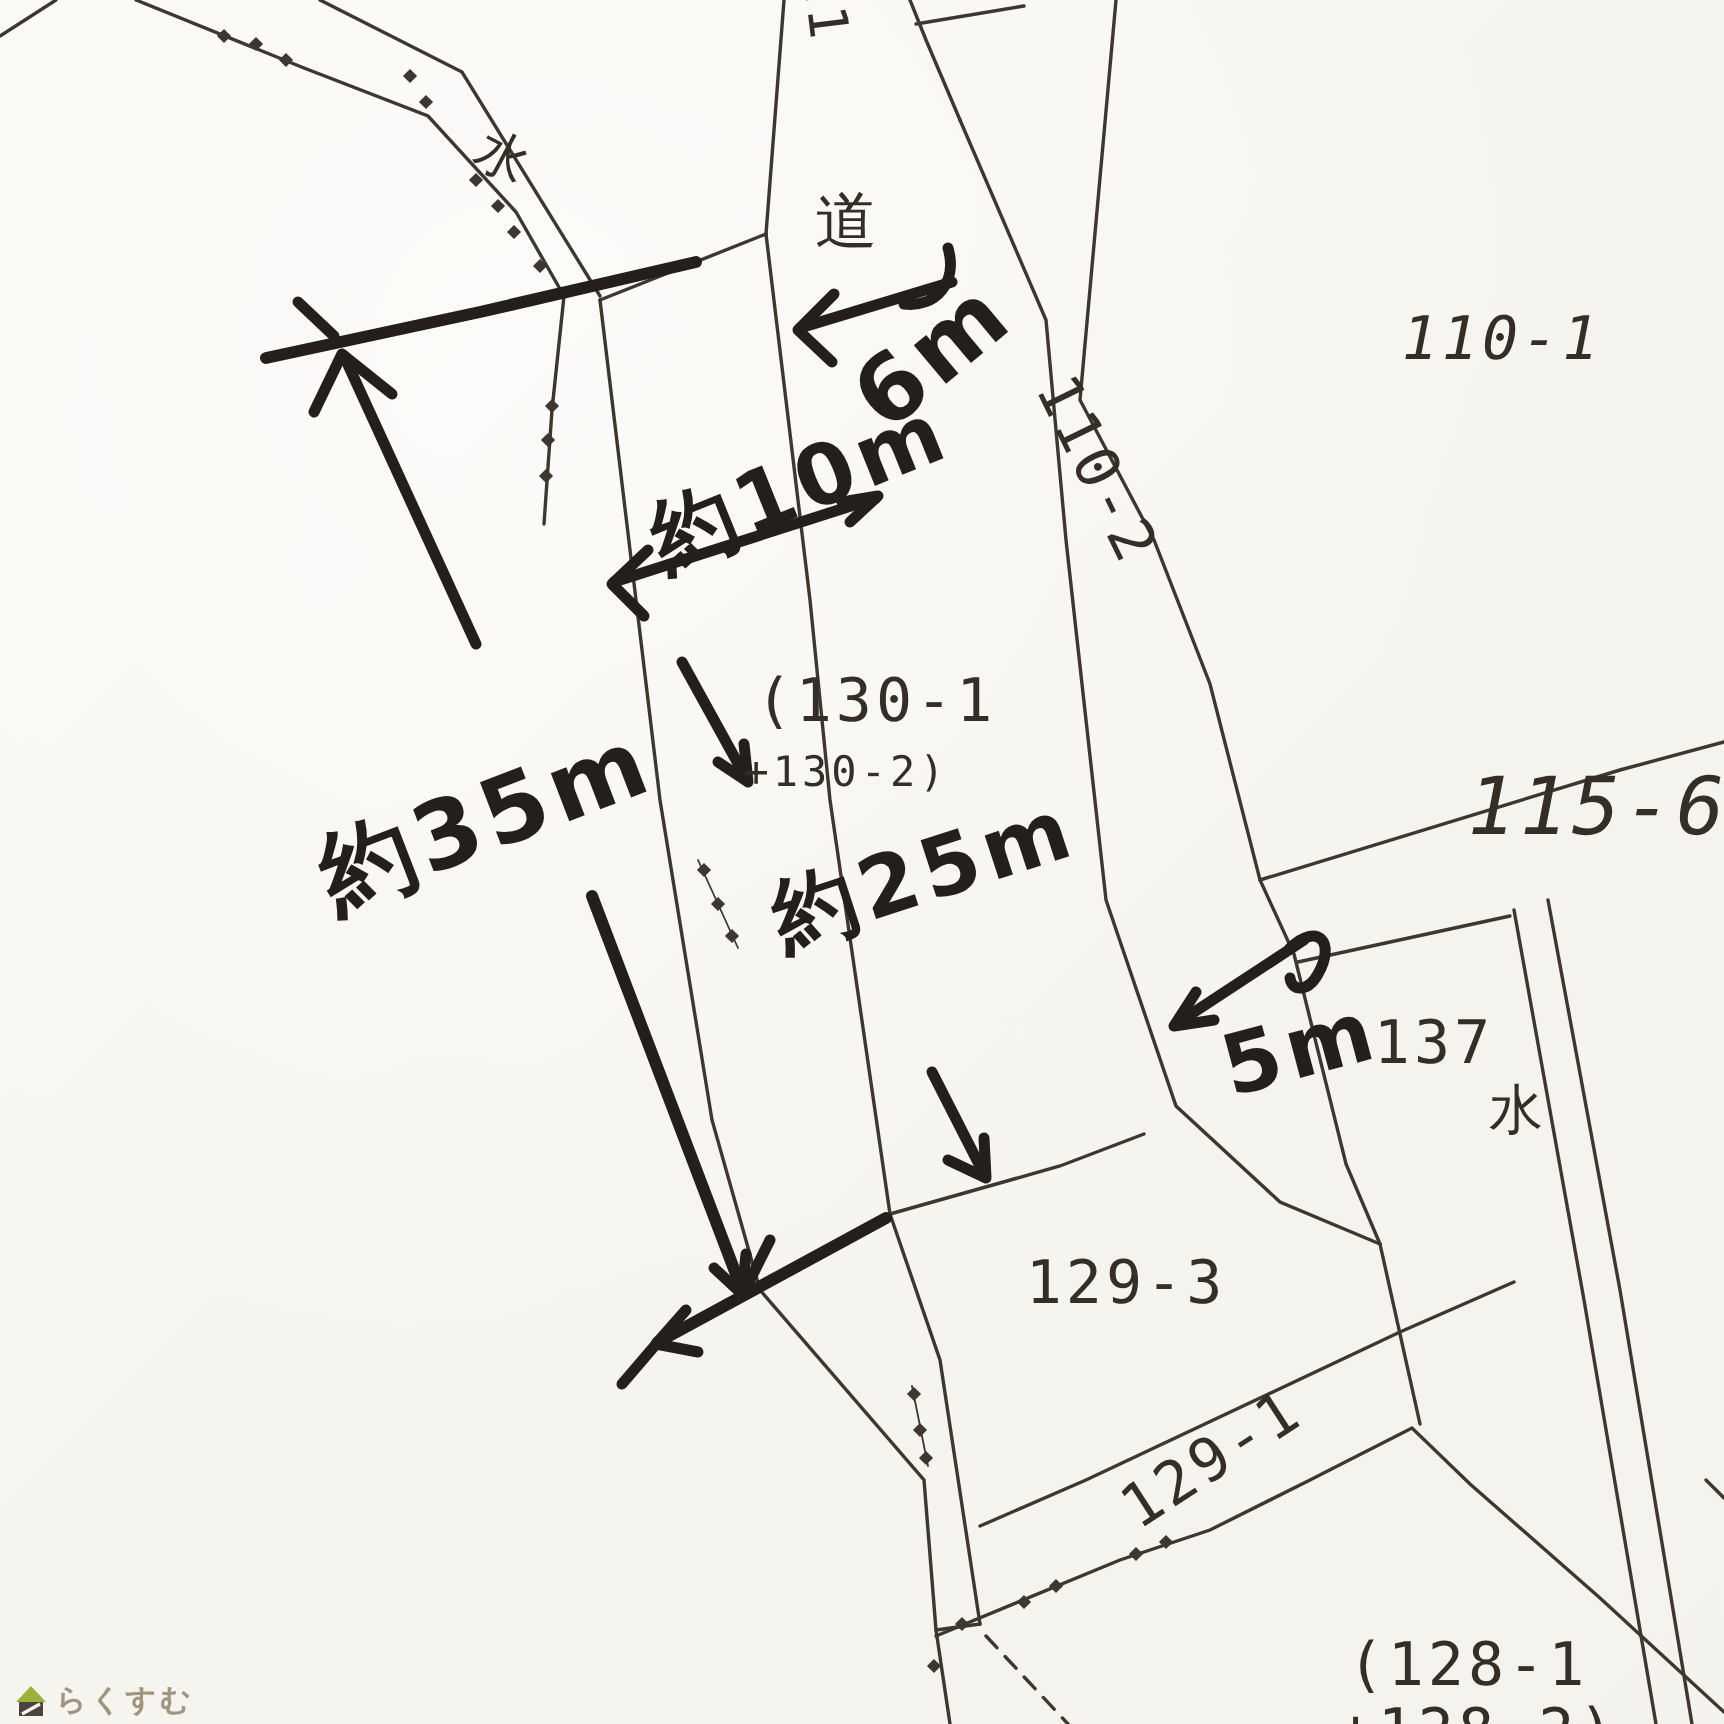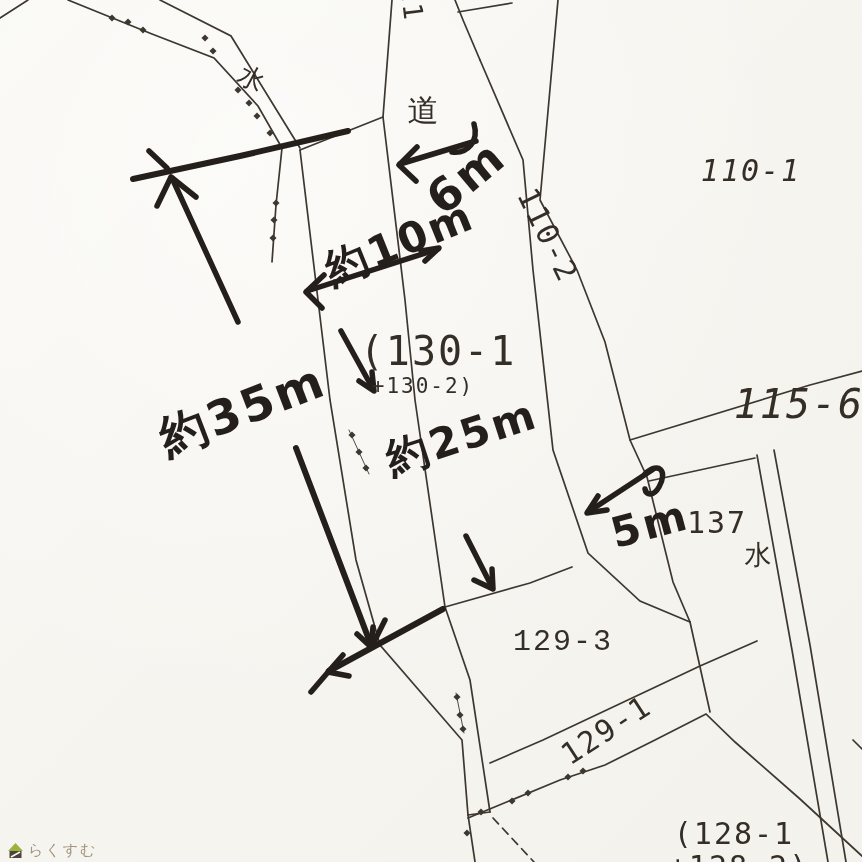--- a/index.html
+++ b/index.html
@@ -14,21 +14,21 @@
   .lbl{position:absolute;white-space:pre;transform-origin:center center;}
   .printed{
     color:#312b25;font-family:"DejaVu Sans Mono","DejaVu Sans",monospace;
     font-weight:500;letter-spacing:2px;
   }
   .hand{
     color:#241f1b;font-family:"DejaVu Sans","Liberation Sans",sans-serif;
     font-weight:700;letter-spacing:3px;
   }
   #logo{position:absolute;left:7px;top:841px;display:flex;align-items:center;gap:4px;}
-  #logo-text{font-size:15px;letter-spacing:2px;font-weight:400;}
+  #logo-text{font-size:15px;letter-spacing:2px;font-weight:700;}
 </style>
 </head>
 <body>
 
 <div id="map-canvas">
 
   <svg id="line-layer" width="862" height="862" viewBox="0 0 862 862">
 
     <g stroke="#3d372f" stroke-width="1.7" fill="none" stroke-linecap="round">
       <path d="M0,18 L28,0"></path>
@@ -109,27 +109,27 @@
       <path d="M588,512 L652,470"></path>
       <path d="M607,510 L587,513 L598,496"></path>
       <path d="M645,474 C659,461 668,471 659,487 C654,496 646,496 645,489"></path>
     </g>
   </svg>
 
   <div id="label-layer">
       <div class="lbl printed" style="font-size: 31px; left: 424px; top: 111px; transform: translate(-50%, -50%) rotate(0deg); color: rgb(52, 46, 39);">道</div>
       <div class="lbl printed" style="font-size: 30px; left: 751px; top: 170px; transform: translate(-50%, -50%) rotate(0deg); color: rgb(52, 46, 39); font-style: italic;">110-1</div>
       <div class="lbl printed" style="font-size: 30px; left: 548px; top: 235px; transform: translate(-50%, -50%) rotate(64deg); color: rgb(52, 46, 39);">110-2</div>
-      <div class="lbl printed" style="font-size: 40px; left: 438px; top: 351px; transform: translate(-50%, -50%) rotate(0deg); color: rgb(52, 46, 39);">(130-1</div>
+      <div class="lbl printed" style="font-size: 30px; left: 438px; top: 351px; transform: translate(-50%, -50%) rotate(0deg); color: rgb(52, 46, 39);">(130-1</div>
       <div class="lbl printed" style="font-size: 21px; left: 423px; top: 386px; transform: translate(-50%, -50%) rotate(0deg); color: rgb(52, 46, 39);">+130-2)</div>
       <div class="lbl printed" style="font-size: 40px; left: 799px; top: 404px; transform: translate(-50%, -50%) rotate(0deg); color: rgb(52, 46, 39); font-style: italic;">115-6</div>
       <div class="lbl printed" style="font-size: 30px; left: 717px; top: 522px; transform: translate(-50%, -50%) rotate(0deg); color: rgb(52, 46, 39);">137</div>
       <div class="lbl printed" style="font-size: 27px; left: 759px; top: 555px; transform: translate(-50%, -50%) rotate(0deg); color: rgb(52, 46, 39);">水</div>
       <div class="lbl printed" style="font-size: 26px; left: 252px; top: 79px; transform: translate(-50%, -50%) rotate(28deg); color: rgb(52, 46, 39);">水</div>
-      <div class="lbl printed" style="font-size: 30px; left: 563px; top: 642px; transform: translate(-50%, -50%) rotate(0deg); color: rgb(52, 46, 39); font-family: Liberation Mono, monospace;">129-3</div>
+      <div class="lbl printed" style="font-size: 30px; left: 563px; top: 642px; transform: translate(-50%, -50%) rotate(0deg); color: rgb(52, 46, 39);">129-3</div>
       <div class="lbl printed" style="font-size: 30px; left: 606px; top: 730px; transform: translate(-50%, -50%) rotate(-33deg); color: rgb(52, 46, 39);">129-1</div>
       <div class="lbl printed" style="font-size: 30px; left: 734px; top: 833px; transform: translate(-50%, -50%) rotate(0deg); color: rgb(52, 46, 39);">(128-1</div>
       <div class="lbl printed" style="font-size: 30px; left: 739px; top: 866px; transform: translate(-50%, -50%) rotate(0deg); color: rgb(52, 46, 39);">+128-2)</div>
       <div class="lbl printed" style="font-size: 27px; left: 412px; top: 3px; transform: translate(-50%, -50%) rotate(83deg); color: rgb(52, 46, 39);">11</div>
       <div class="lbl hand" style="font-size: 46px; left: 466px; top: 177px; transform: translate(-50%, -50%) rotate(-40deg); color: rgb(36, 31, 27);">6m</div>
       <div class="lbl hand" style="font-size: 42px; left: 400px; top: 243px; transform: translate(-50%, -50%) rotate(-22deg); color: rgb(36, 31, 27);">約10m</div>
       <div class="lbl hand" style="font-size: 47px; left: 243px; top: 410px; transform: translate(-50%, -50%) rotate(-21deg); color: rgb(36, 31, 27);">約35m</div>
       <div class="lbl hand" style="font-size: 42px; left: 462px; top: 437px; transform: translate(-50%, -50%) rotate(-18deg); color: rgb(36, 31, 27);">約25m</div>
       <div class="lbl hand" style="font-size: 42px; left: 650px; top: 524px; transform: translate(-50%, -50%) rotate(-15deg); color: rgb(36, 31, 27);">5m</div>
     </div>

